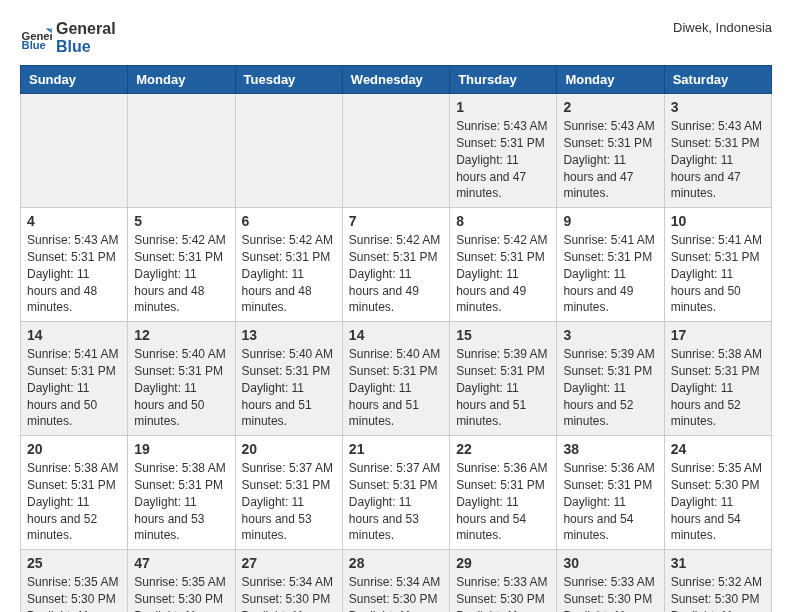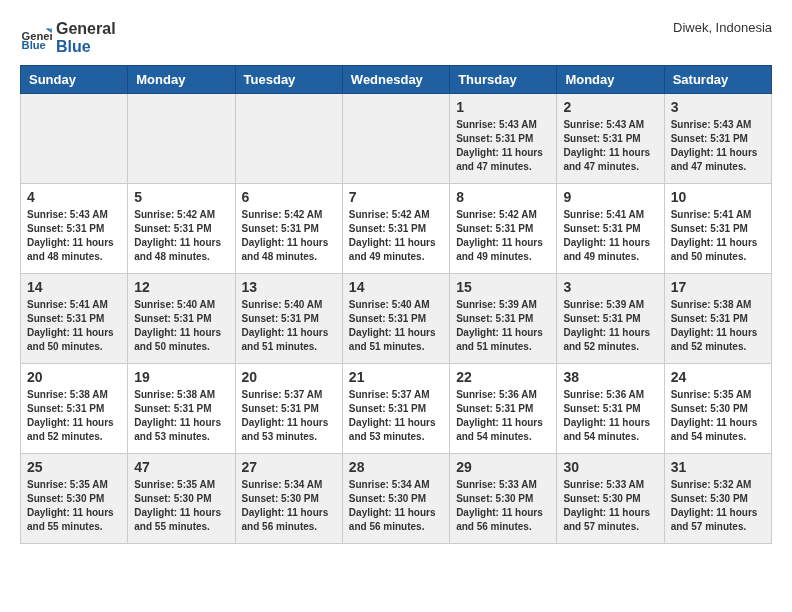--- a/index.html
+++ b/index.html
@@ -66,24 +66,23 @@
     tbody tr:nth-child(even) td {
       background-color: #fff;
     }
     .day-number {
       font-size: 14px;
       font-weight: bold;
       color: #333;
       margin-bottom: 3px;
     }
     .day-info {
-      font-size: 10px;
+      font-size: 12px;
       line-height: 1.4;
       color: #333;
-      font-weight: bold;
     }
     .empty-cell {
       background-color: inherit;
     }
   </style>
 </head>
 <body>
 
 <div class="header">
   <div class="logo">

